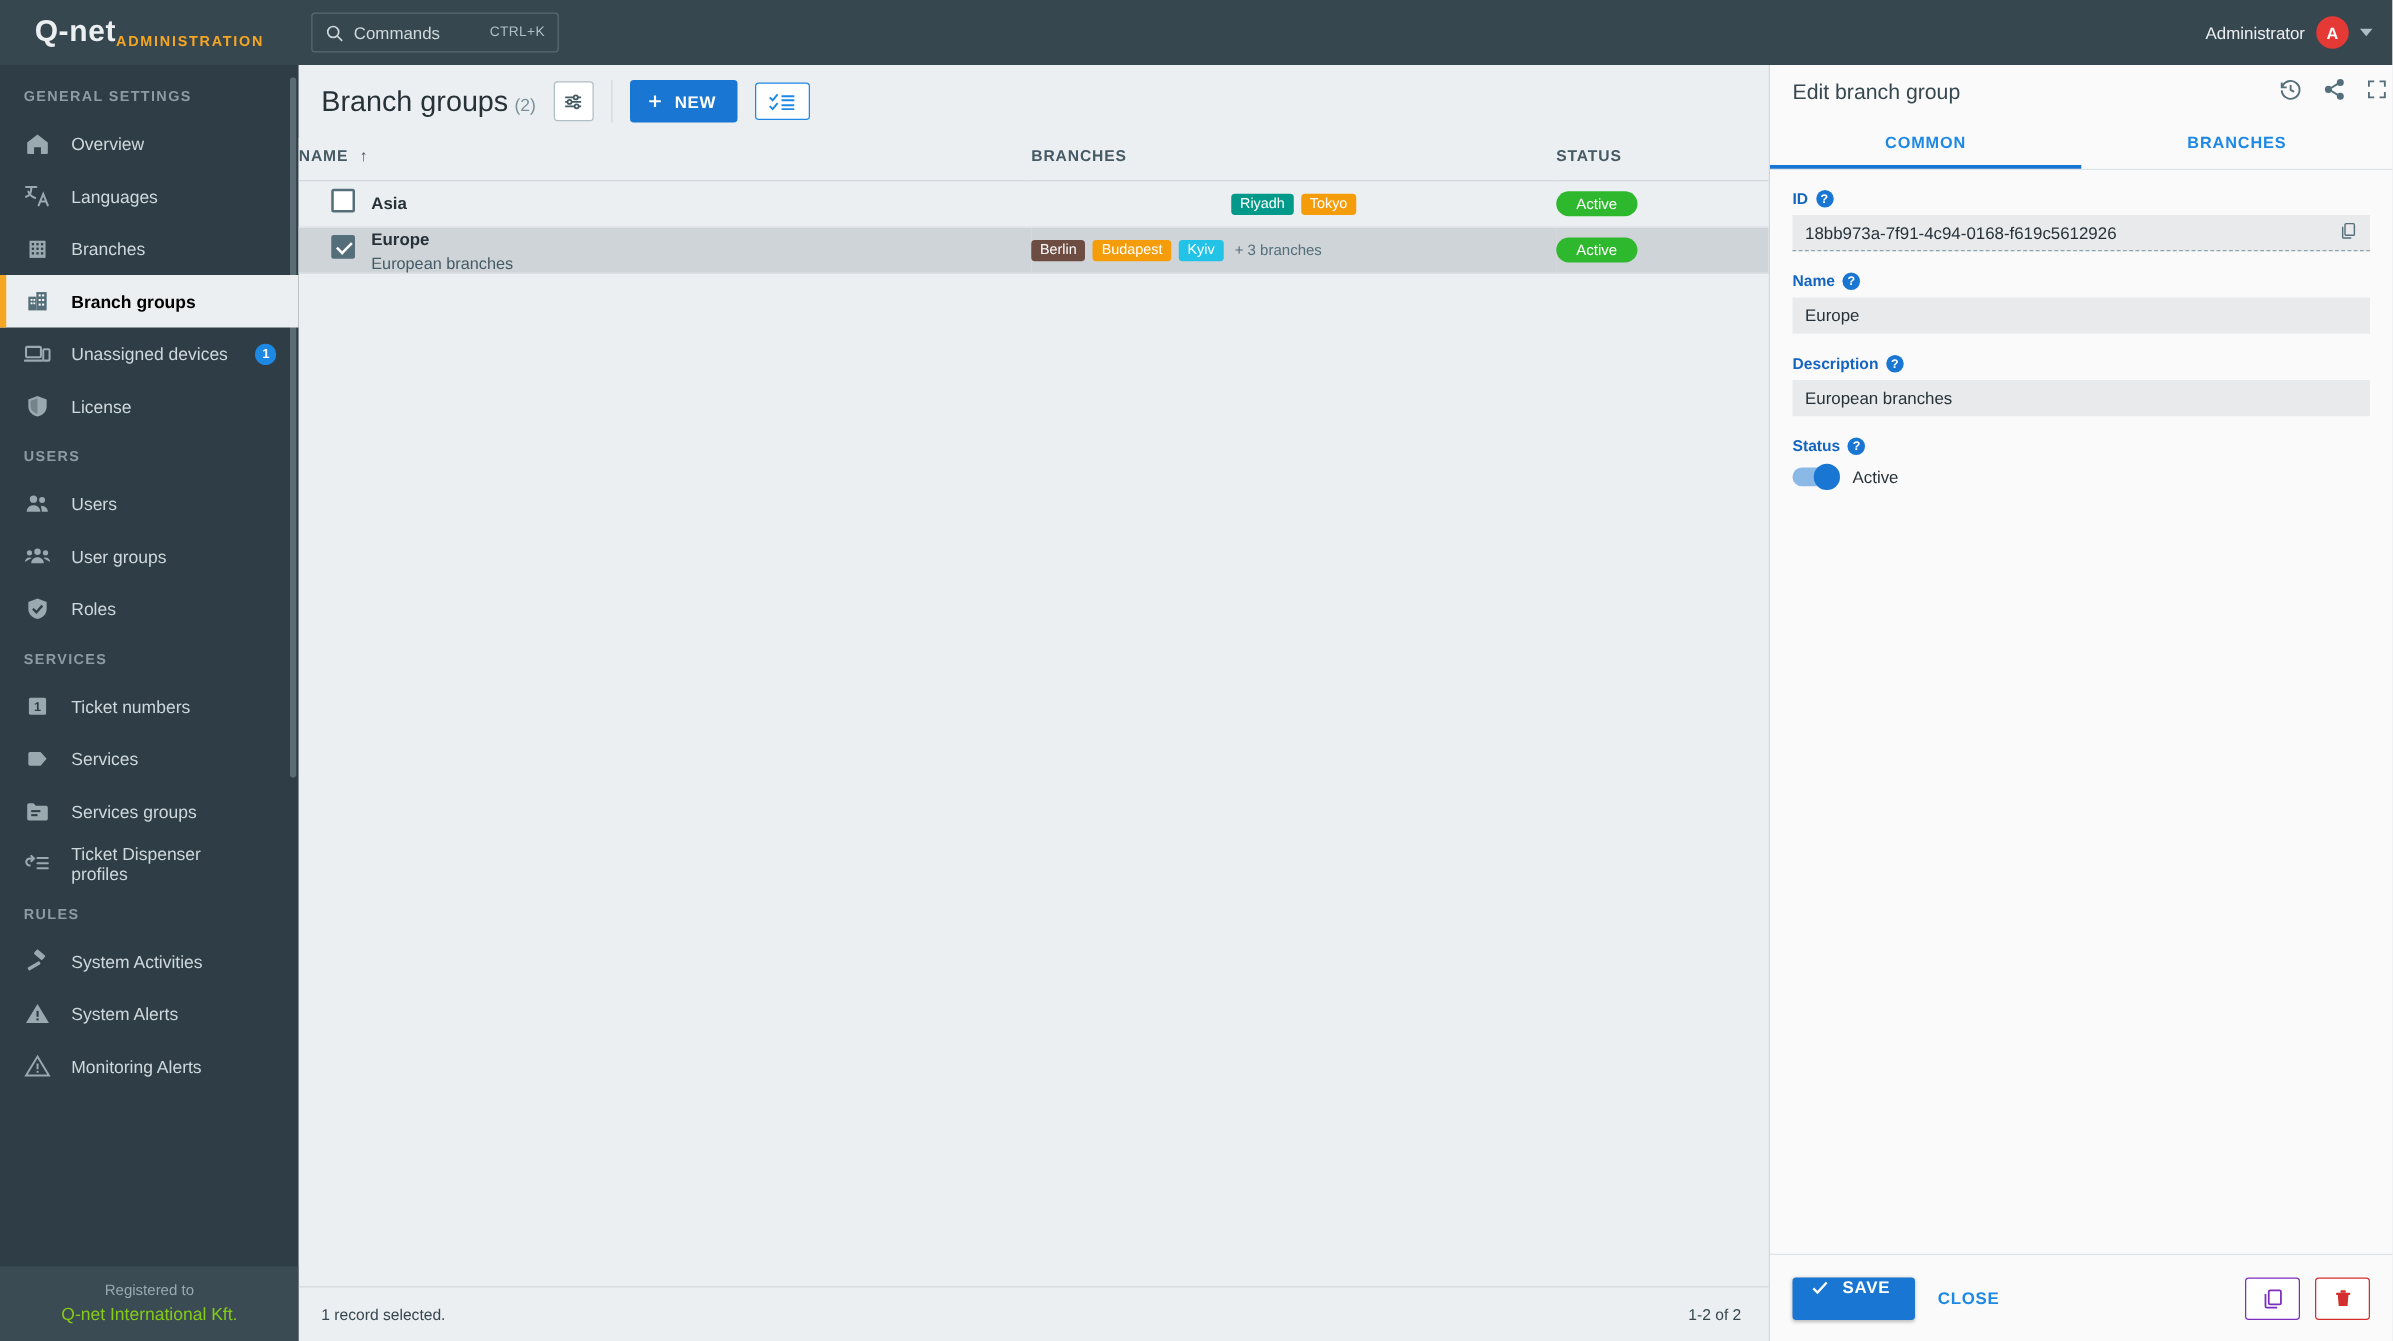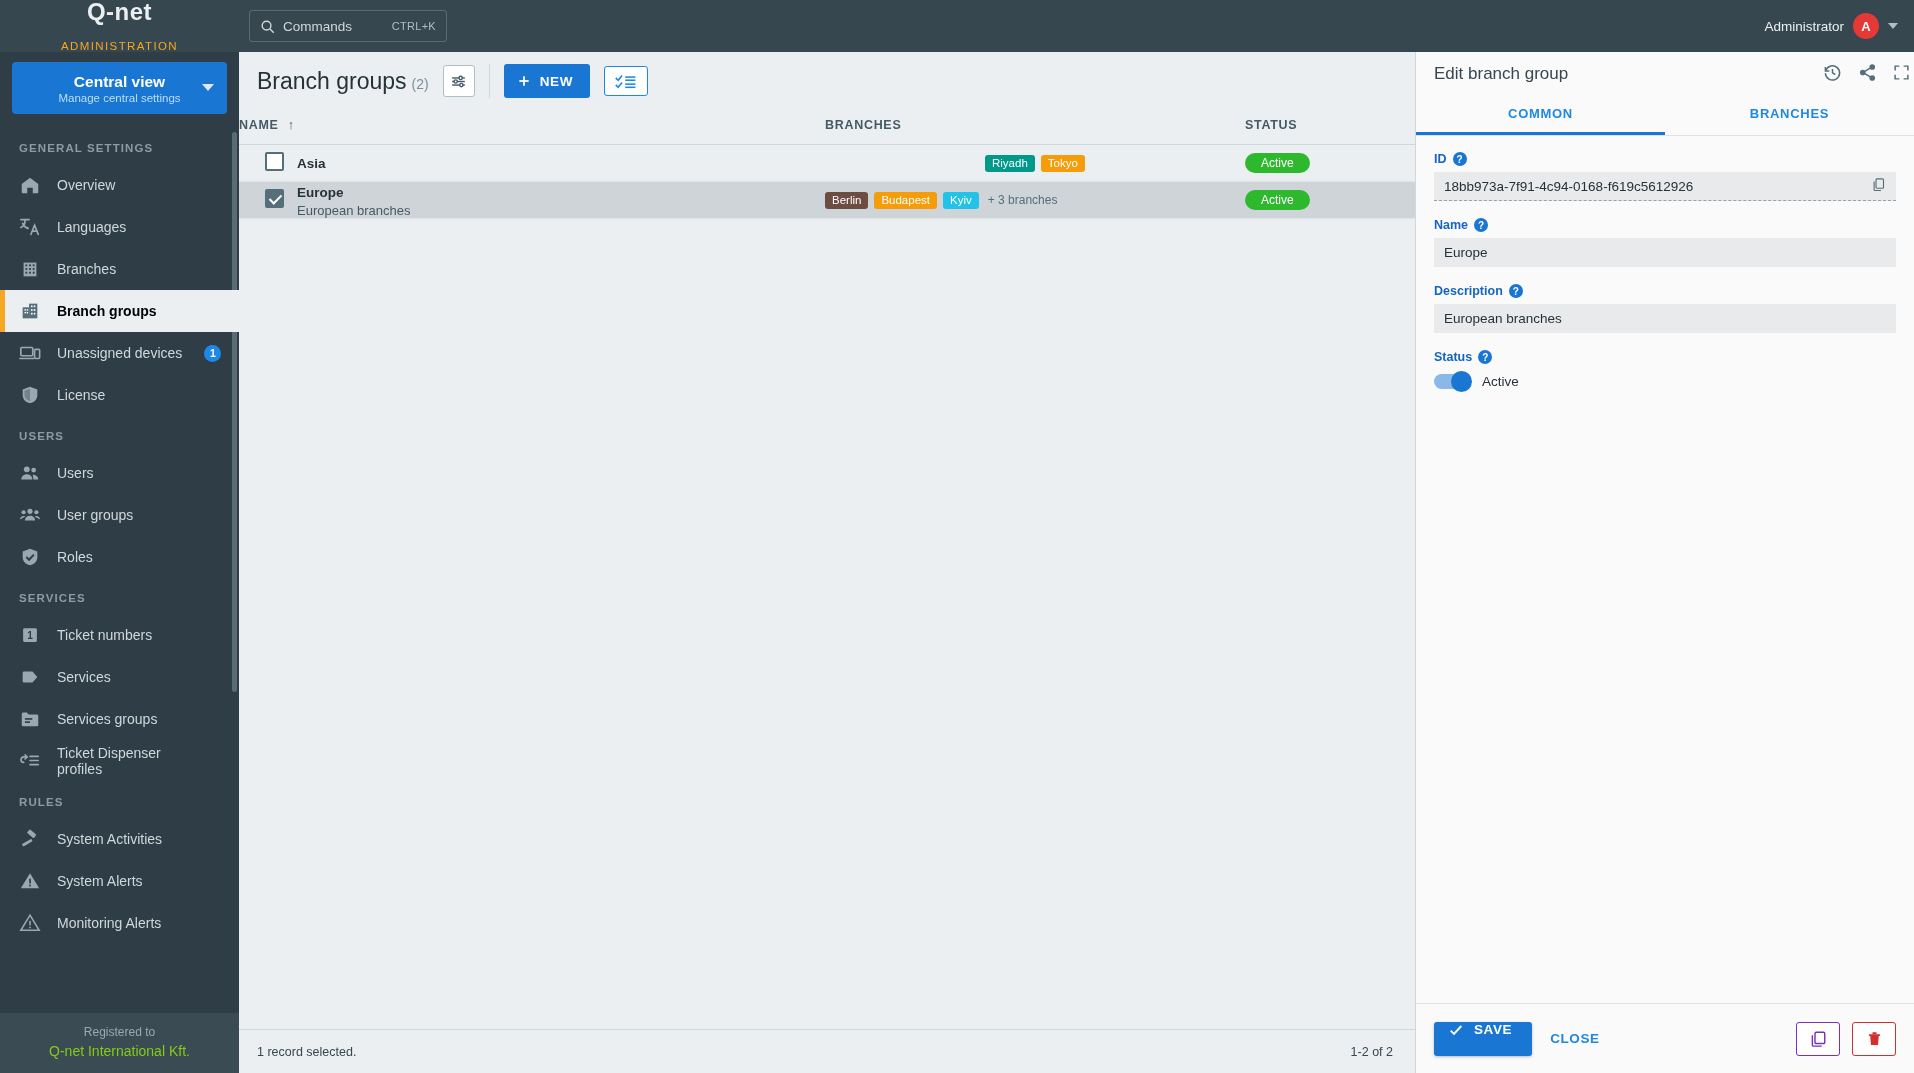--- a/index.html
+++ b/index.html
@@ -9,25 +9,25 @@
     background: #eceff1;
     overflow: hidden;
   }
   #app { position: relative; width: 1914px; height: 1073px; display: flex; }
 
   
   .topbar {
     position: absolute; top: 0; left: 0; width: 1914px; height: 52px;
     background: #37474f; display: flex; align-items: center; z-index: 40;
   }
-  .brand { width: 239px; height: 52px; display: flex; flex-direction: column;
+  .brand { width: 239px; height: 52px; display: flex; 
            align-items: center; justify-content: center; }
   .brand-logo { font-size: 24px; font-weight: bold; color: #eceff1; letter-spacing: .5px;
                 line-height: 24px; display:flex; align-items:center; }
-  .brand-sub { font-size: 11.5px; font-weight: normal; color: #f5a623;
+  .brand-sub { font-size: 11.5px; font-weight: bold; color: #f5a623;
                letter-spacing: 1.4px; margin-top: 16px; }
   .cmd-box { margin-left: 10px; width: 198px; height: 32px; border: 1px solid #5b6b73;
              border-radius: 3px; display: flex; align-items: center; gap: 8px;
              padding: 0 10px; color: #cfd8dc; font-size: 13.5px; justify-content: flex-end; }
   .cmd-box .kbd { margin-left: auto; font-size: 11px; color: #b0bec5; letter-spacing: .3px; }
   .topbar-right { margin-left: auto; display: flex; align-items: center;
                   gap: 9px; padding-right: 16px; color: #eceff1; font-size: 13.5px; }
   .avatar { width: 26px; height: 26px; border-radius: 50%; background: #e53935;
             color: #fff; font-size: 13px; font-weight: bold;
             display: flex; align-items: center; justify-content: center; }
@@ -182,25 +182,20 @@
       <span class="kbd">CTRL+K</span>
     </div>
     <div class="topbar-right">
       <span>Administrator</span>
       <span class="avatar">A</span>
       <span class="caret-down"></span>
     </div>
   </div>
 
   <div class="sidebar">
-    <div class="viewbtn">
-      <div class="t">Central view</div>
-      <div class="s">Manage central settings</div>
-      <span class="cd"></span>
-    </div>
     <div class="navscroll" id="navscroll">
       <div class="scrollthumb"></div>
     <div class="sect">GENERAL SETTINGS</div>
         <div class="navitem">
           <span class="ico">
             <svg viewBox="0 0 24 24" width="22" height="22">
               <path d="M3 11l9-7 9 7v9a1 1 0 0 1-1 1h-5v-6H9v6H4a1 1 0 0 1-1-1z" fill="currentColor" stroke="none"></path>
             </svg>
           </span>
           <span>Overview</span>

